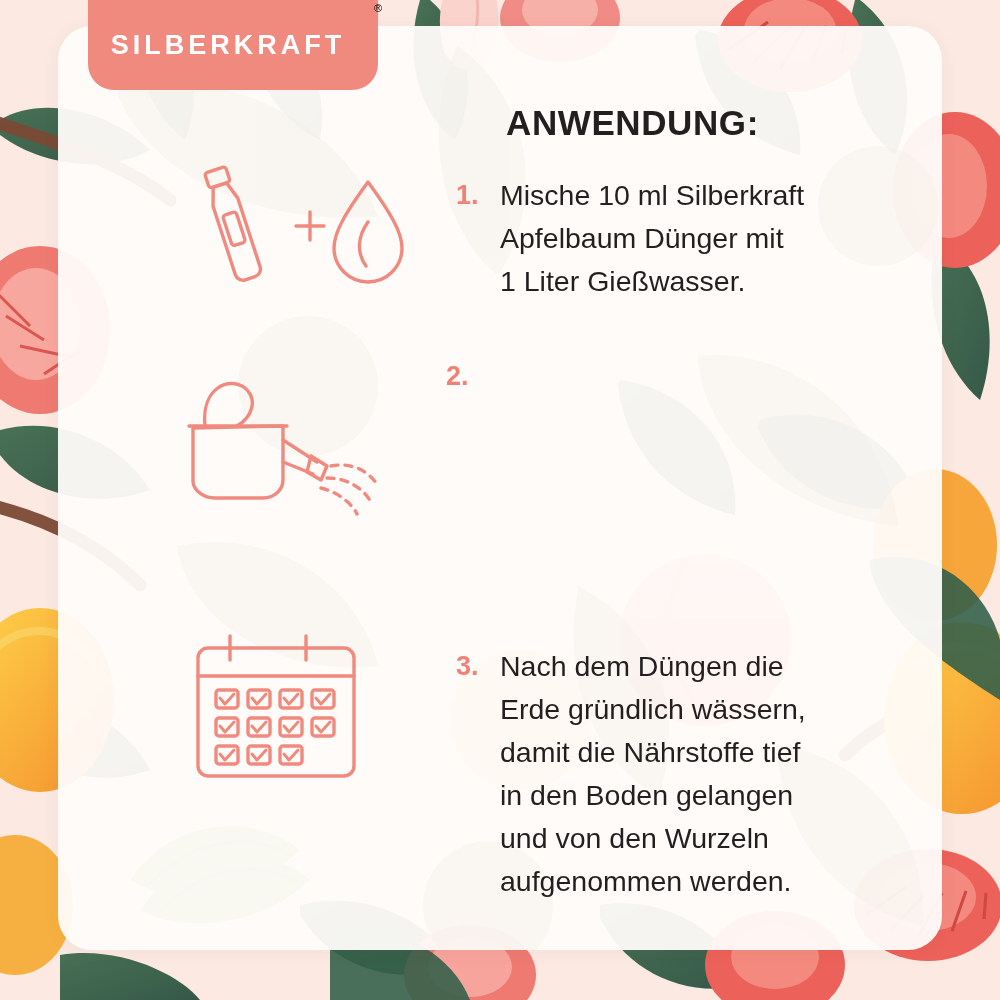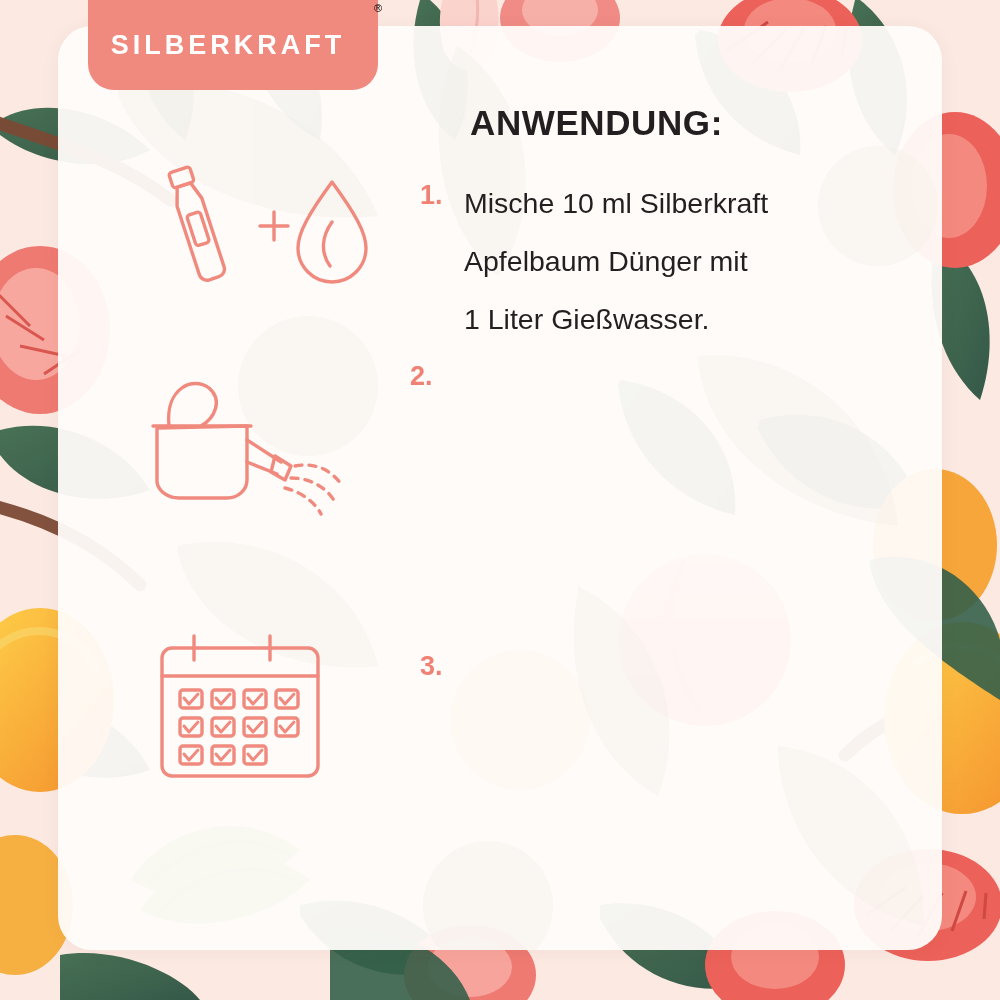--- a/index.html
+++ b/index.html
@@ -80,20 +80,21 @@
     font-size: 11px;
     letter-spacing: 0;
     font-weight: normal;
   }
 
   
   #content {
     position: absolute;
     inset: 0;
     z-index: 3;
+    margin-left: 36px;
   }
 
   #heading {
     position: absolute;
     left: 470px;
     top: 103px;
     font-size: 35px;
     font-weight: 800;
     color: #231f20;
     letter-spacing: 0.6px;
@@ -110,21 +111,21 @@
     font-size: 27px;
     font-weight: 800;
     width: 44px;
     flex: 0 0 44px;
     line-height: 43px;
     font-family: "Liberation Sans", sans-serif;
   }
   .step-text {
     color: #231f20;
     font-size: 28.5px;
-    line-height: 58px;
+    line-height: 43px;
     font-weight: 500;
     white-space: pre-line;
     font-family: "Liberation Sans", sans-serif;
   }
 
   #step-1 { left: 420px; top: 174px; width: 470px; }
   #step-2 { left: 410px; top: 355px; width: 480px; }
   #step-3 { left: 420px; top: 645px; width: 470px; }
 
   
@@ -383,16 +384,22 @@
 Apfelbaum Dünger mit
 1 Liter Gießwasser.</div>
     </div>
 
     <div class="step" id="step-2">
       <div class="step-num">2.</div>
     </div>
 
     <div class="step" id="step-3">
       <div class="step-num">3.</div>
+      <div class="step-text">Nach dem Düngen die
+Erde gründlich wässern,
+damit die Nährstoffe tief
+in den Boden gelangen
+und von den Wurzeln
+aufgenommen werden.</div>
     </div>
 
   </div>
 </div>
 
 </body></html>

